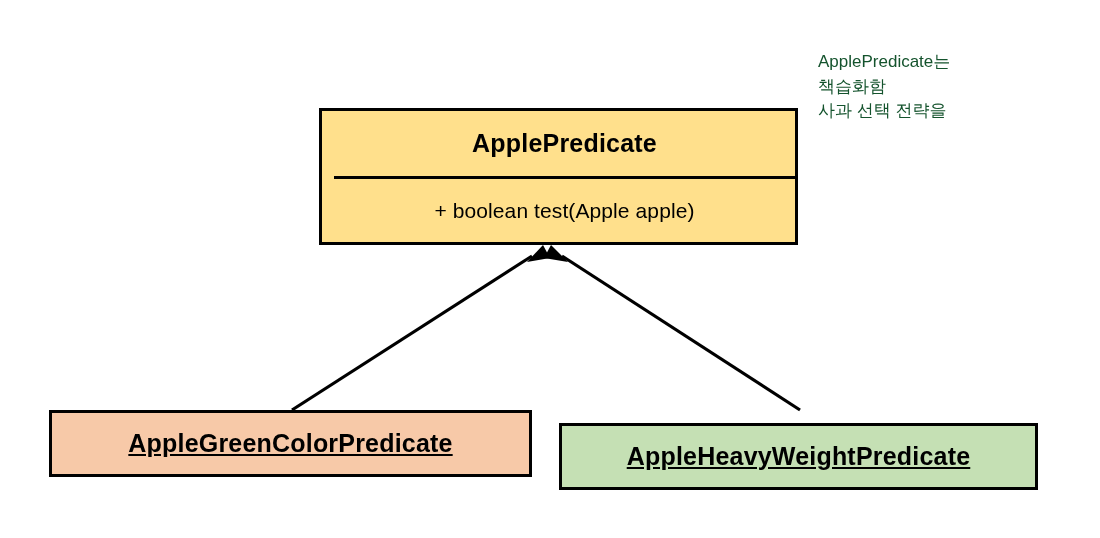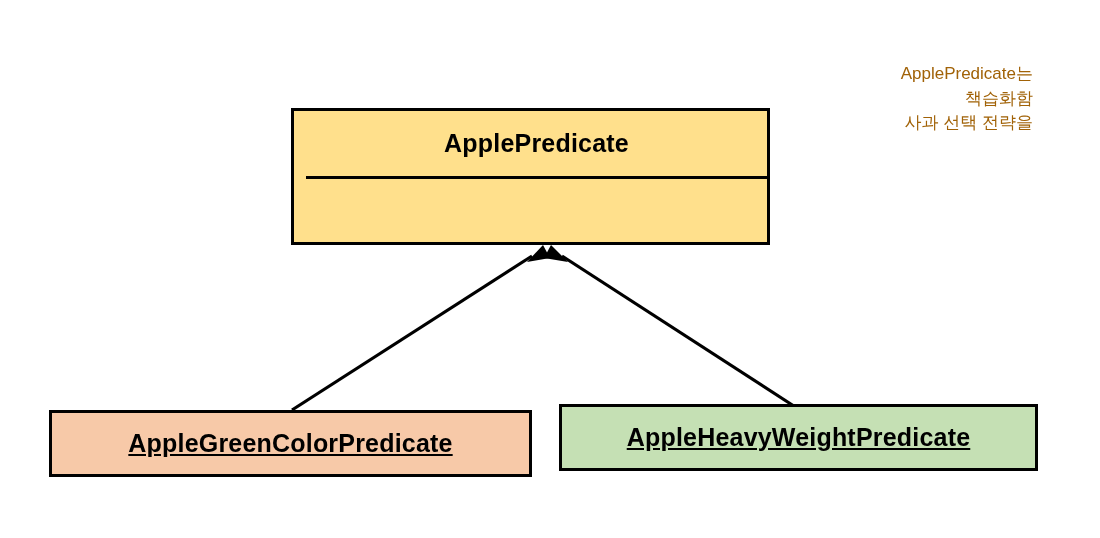--- a/index.html
+++ b/index.html
@@ -36,21 +36,21 @@
 
   .uml-box {
     position: absolute;
     box-sizing: border-box;
     border: 3px solid #000000;
     z-index: 2;
   }
 
   
   #class-apple-predicate {
-    left: 291px;
+    left: 319px;
     top: 108px;
     width: 479px;
     height: 137px;
     background: #FFE08C;
     display: flex;
     flex-direction: column;
     padding-left: 12px;
   }
   #apple-predicate-name-compartment {
     height: 65px;
@@ -81,46 +81,46 @@
     top: 410px;
     width: 483px;
     height: 67px;
     background: #F7C9A8;
     display: flex;
     align-items: center;
     justify-content: center;
   }
   #class-apple-heavy-weight-predicate {
     left: 559px;
-    top: 404px;
+    top: 423px;
     width: 479px;
     height: 67px;
     background: #C5E0B4;
     display: flex;
     align-items: center;
     justify-content: center;
   }
   .subclass-name {
     font-size: 25px;
     font-weight: bold;
     letter-spacing: 0.2px;
     text-decoration: underline;
   }
 
   
   #annotation-note {
     position: absolute;
     left: 818px;
-    top: 62px;
+    top: 50px;
     width: 215px;
     z-index: 3;
-    text-align: right;
+    text-align: left;
     font-size: 17px;
     line-height: 1.45;
-    color: #a16207;
+    color: #14532d;
   }
   #annotation-note div {
     white-space: nowrap;
   }
 </style>
 </head>
 <body>
 
 <div id="diagram-canvas">
 
@@ -134,20 +134,23 @@
     <g>
       <line x1="800" y1="410" x2="562" y2="256" stroke="#000000" stroke-width="3.2"></line>
       <polygon points="551,245 544,258 568,262" fill="#000000"></polygon>
     </g>
   </svg>
 
   <div class="uml-box" id="class-apple-predicate">
     <div id="apple-predicate-name-compartment">
       <span class="class-name">ApplePredicate</span>
     </div>
+    <div id="apple-predicate-method-compartment">
+      <span class="method-sig">+ boolean test(Apple apple)</span>
+    </div>
   </div>
 
   <div class="uml-box" id="class-apple-green-color-predicate">
     <span class="subclass-name">AppleGreenColorPredicate</span>
   </div>
 
   <div class="uml-box" id="class-apple-heavy-weight-predicate">
     <span class="subclass-name">AppleHeavyWeightPredicate</span>
   </div>
 

